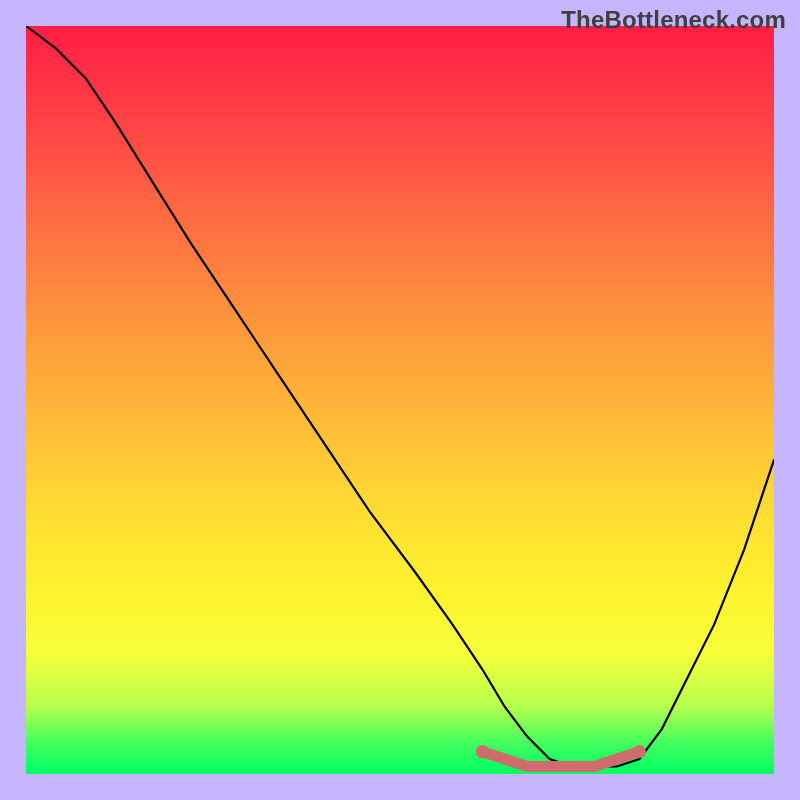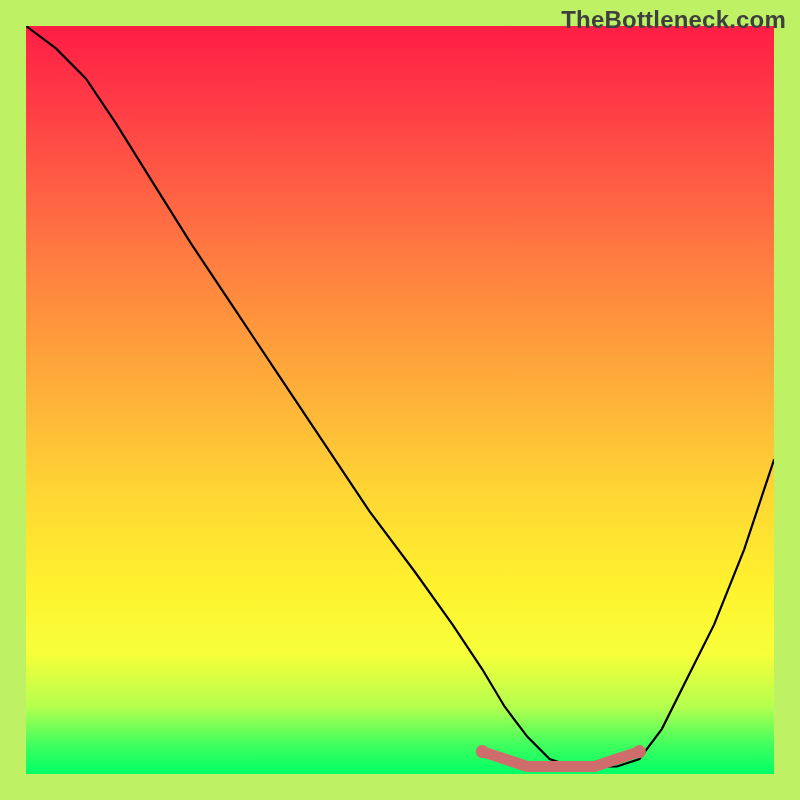--- a/index.html
+++ b/index.html
@@ -8,21 +8,21 @@
     width: 800px;
     height: 800px;
     background: #000;
     font-family: Arial, Helvetica, sans-serif;
     overflow: hidden;
   }
   .page {
     width: 800px;
     height: 800px;
     position: relative;
-    background: #bef264;
+    background: #c4b5fd;
   }
   .watermark {
     position: absolute;
     top: 6px;
     right: 14px;
     color: #3f3f3f;
     font-size: 24px;
     font-weight: 600;
     letter-spacing: 0.2px;
     z-index: 20;

